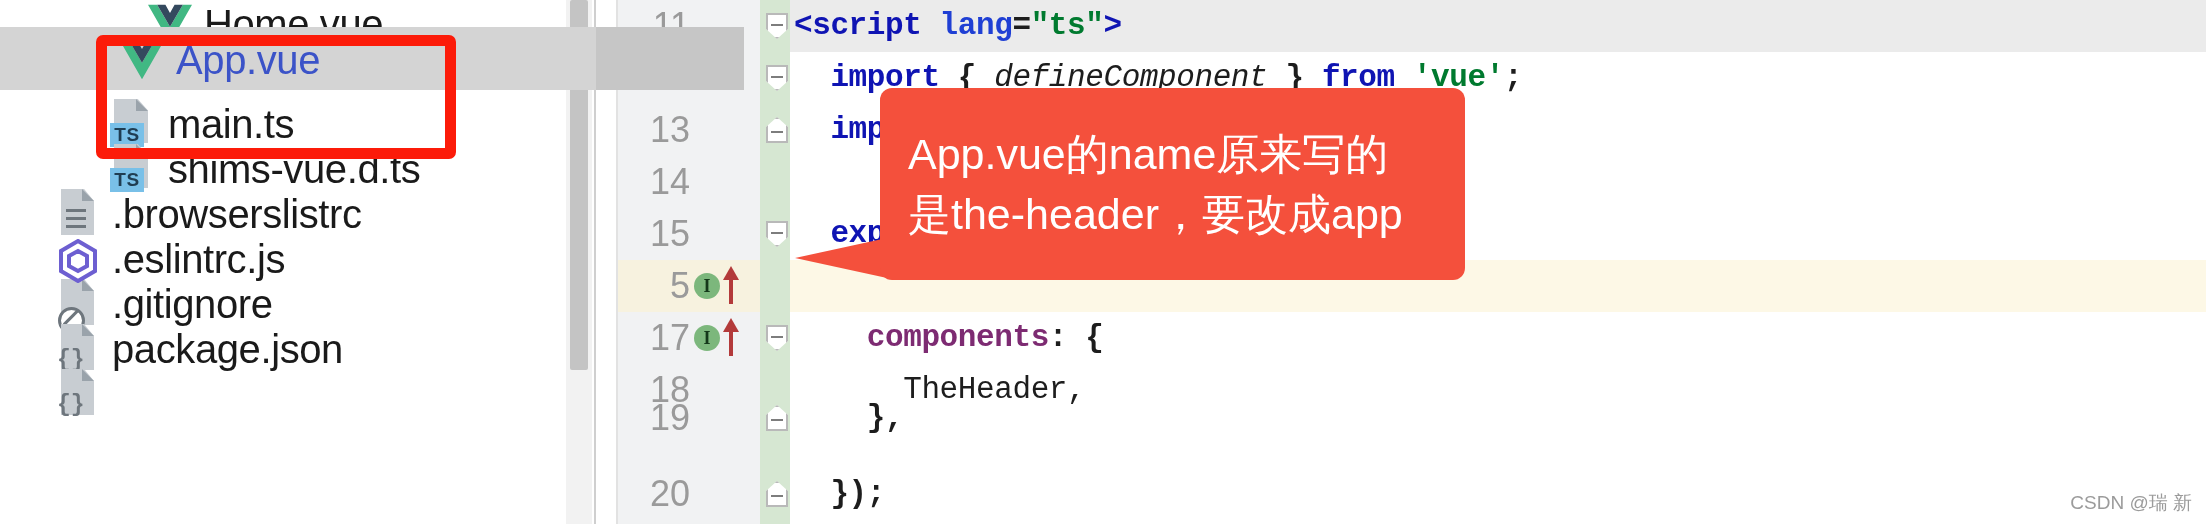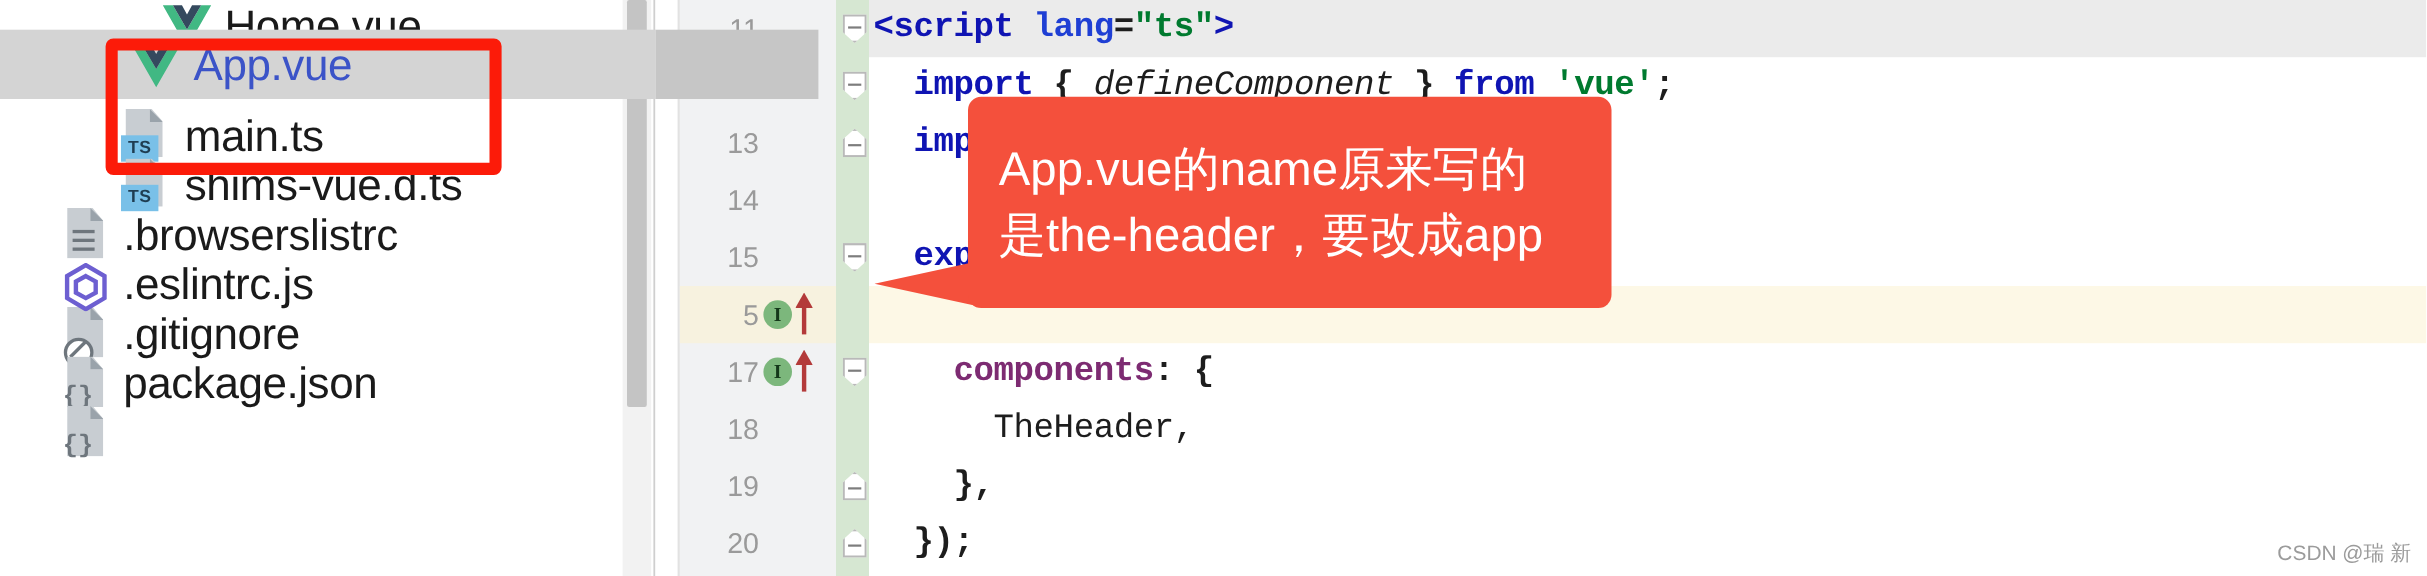--- a/index.html
+++ b/index.html
@@ -67,21 +67,21 @@
     position: absolute; left: 26px; top: 2px;
     width: 12px; height: 12px;
     background: #9aa3ab;
     clip-path: polygon(0 0, 100% 100%, 0 100%);
   }
   .ico-ts .ts-badge {
     position: absolute; left: 0px; top: 26px;
     width: 34px; height: 24px;
     background: #79c0e8;
     color: #1f3d52;
-    font-size: 16px;
+    font-size: 19px;
     font-weight: bold;
     font-family: "Liberation Sans", sans-serif;
     text-align: center;
     line-height: 24px;
     letter-spacing: 0.5px;
   }
 
   
   .ico-doc { width: 44px; height: 54px; }
   .ico-doc .page {
@@ -217,21 +217,21 @@
     width: 1610px;
     height: 52px;
     line-height: 52px;
   }
   .ln-num {
     position: absolute;
     left: 22px;
     width: 72px;
     text-align: right;
     font-family: "Liberation Sans", sans-serif;
-    font-size: 26px;
+    font-size: 36px;
     color: #9a9a9a;
     line-height: 52px;
   }
   .code-txt {
     position: absolute;
     left: 198px;
     font-family: "Liberation Mono", monospace;
     font-size: 31px;
     line-height: 52px;
     white-space: pre;
@@ -546,21 +546,21 @@
           <span class="minus"></span>
         </span>
       <span class="code-txt"><span class="prop">    components</span><span class="punc">: {</span></span>
     </div>
 
     <div class="code-line" style="top:364px;">
       <span class="ln-num">18</span>
       <span class="code-txt"><span class="plain">      TheHeader,</span></span>
     </div>
 
-    <div class="code-line" style="top:416px;">
+    <div class="code-line" style="top:392px;">
       <span class="ln-num">19</span>
       <span class="fold-mark end" style="top:13px;">
           <span class="minus"></span>
         </span>
       <span class="code-txt"><span class="punc">    },</span></span>
     </div>
 
     <div class="code-line" style="top:468px;">
       <span class="ln-num">20</span>
       <span class="fold-mark end" style="top:13px;">

